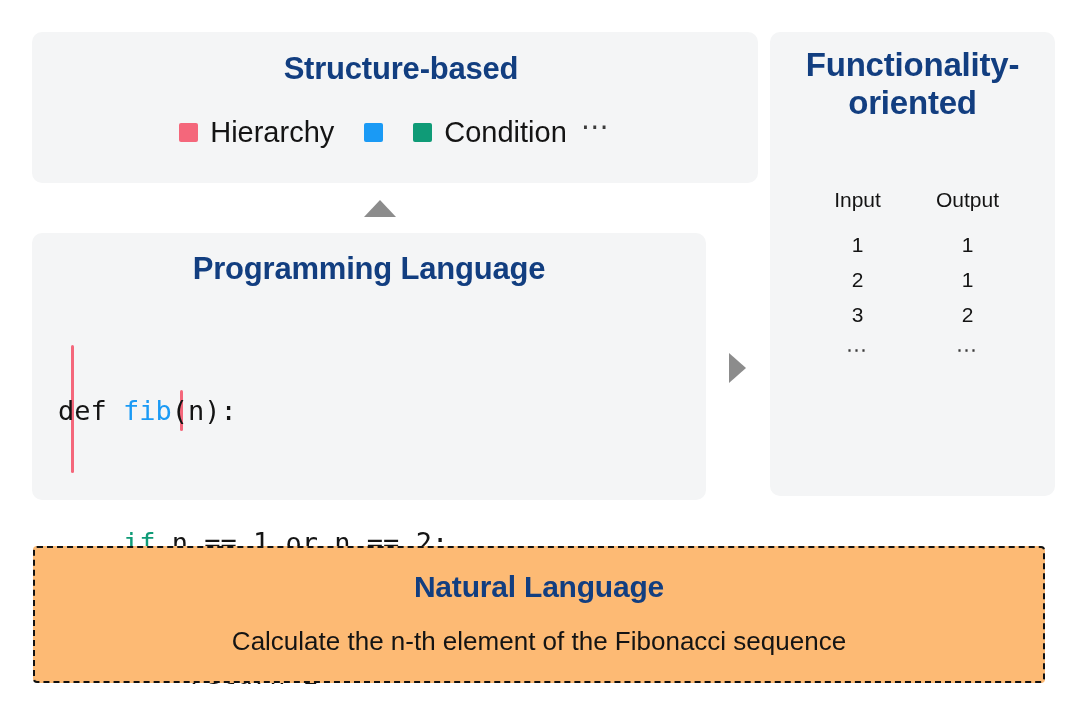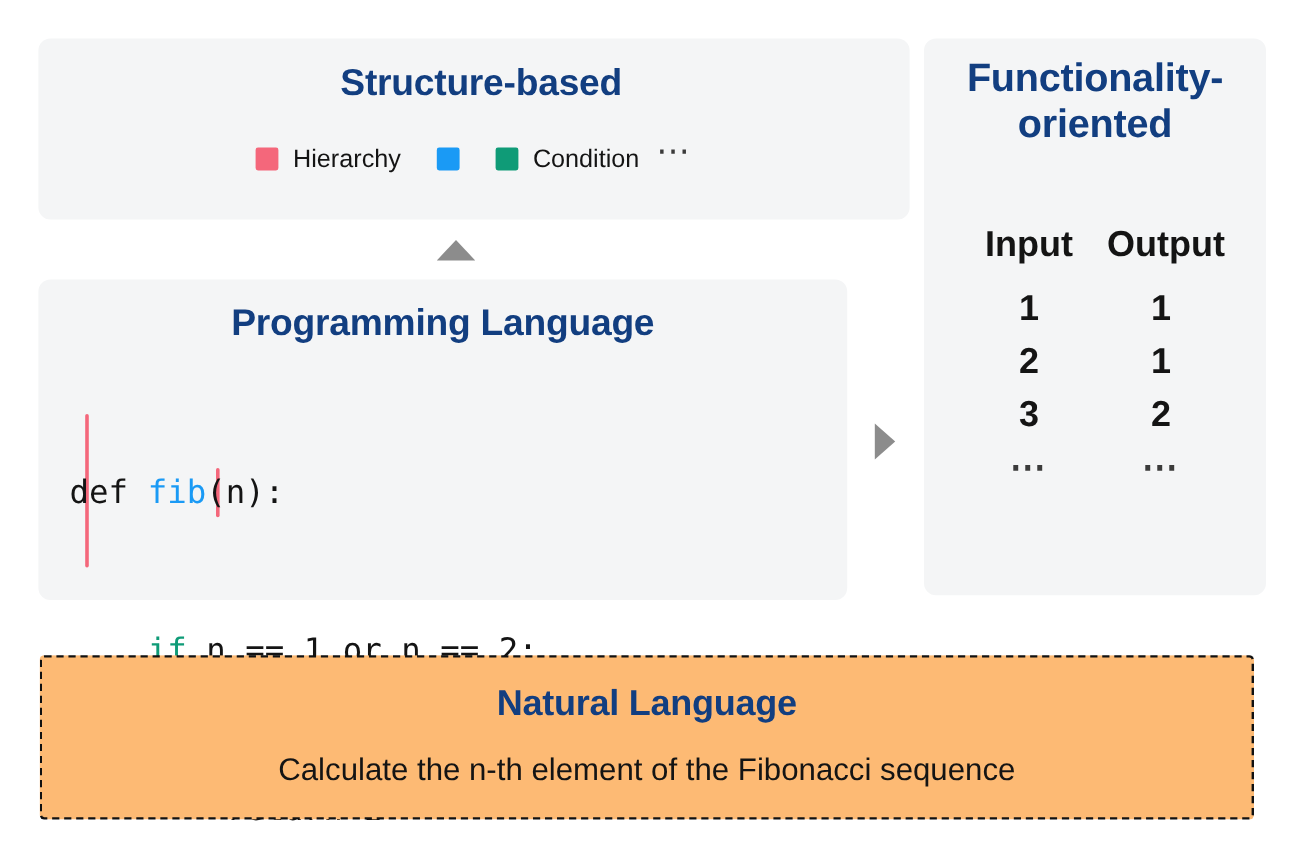--- a/index.html
+++ b/index.html
@@ -115,21 +115,21 @@
     margin-right: 30px;
   }
   .legend-item:last-of-type { margin-right: 14px; gap: 12px; }
   .swatch {
     width: 19px;
     height: 19px;
     border-radius: 2px;
     flex: 0 0 auto;
   }
   .legend-label {
-    font-size: 21px;
+    font-size: 29px;
     color: #141414;
     line-height: 1;
   }
   #legend-ellipsis {
     font-size: 28px;
     color: #3b3b3b;
     letter-spacing: 2px;
     line-height: 1;
     position: relative;
     top: -6px;
@@ -179,24 +179,23 @@
     right: 0;
     top: 157px;
     display: flex;
     flex-direction: column;
     align-items: center;
   }
   .io-row {
     display: flex;
     width: 200px;
     justify-content: space-between;
-    font-size: 30px;
+    font-size: 21px;
     color: #141414;
     margin-bottom: 14px;
-    font-weight: bold;
   }
   .io-row.header {
     margin-bottom: 24px;
   }
   .io-cell {
     width: 90px;
     text-align: center;
     line-height: 1;
   }
   .io-row.ellipsis .io-cell {

